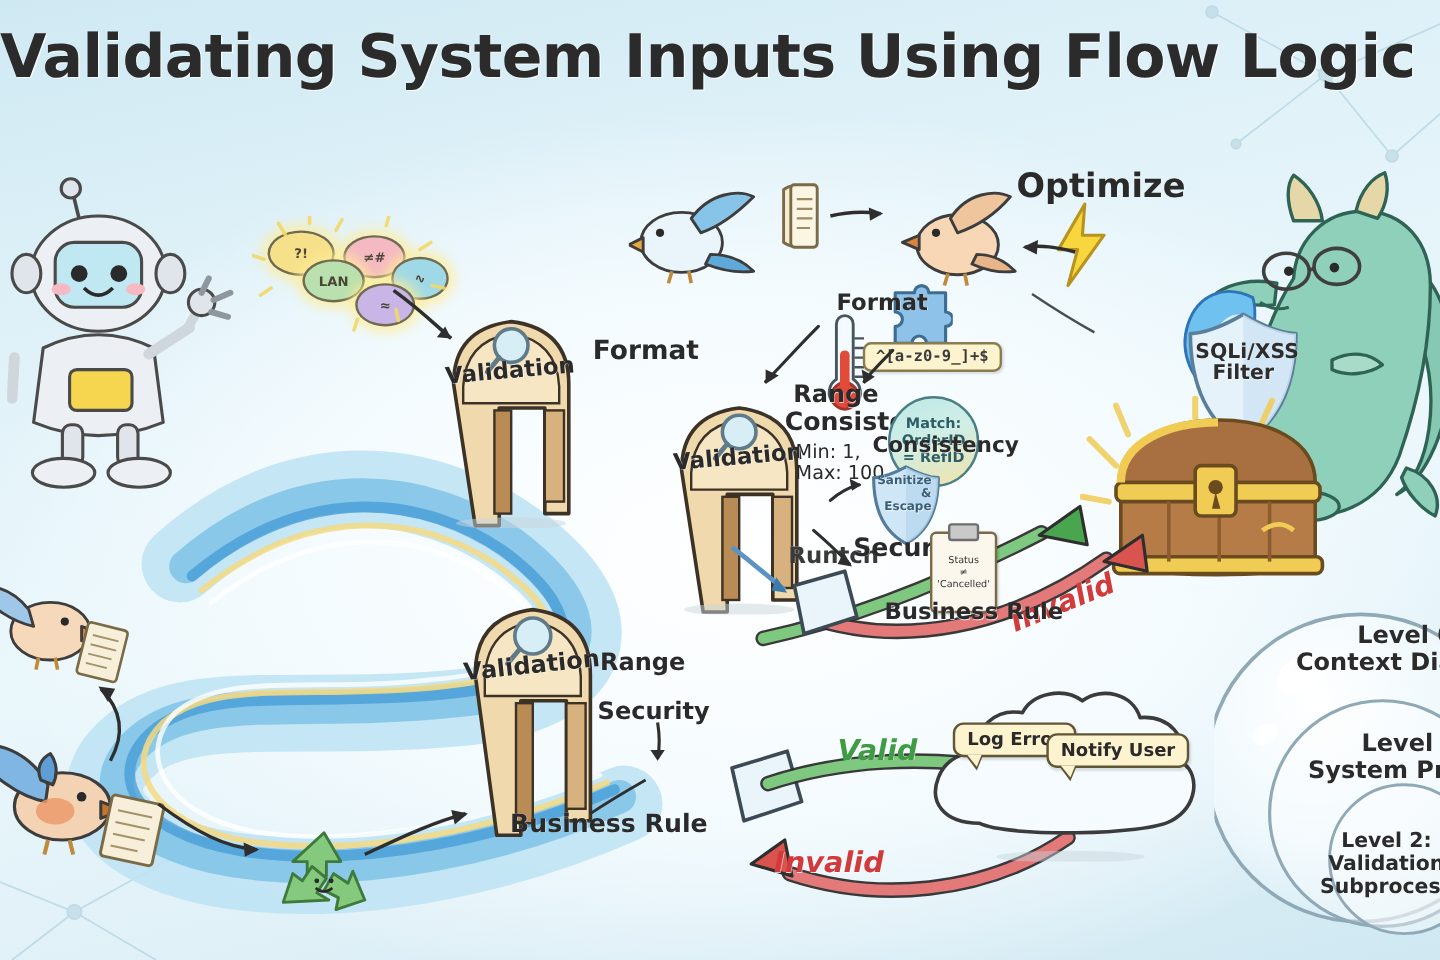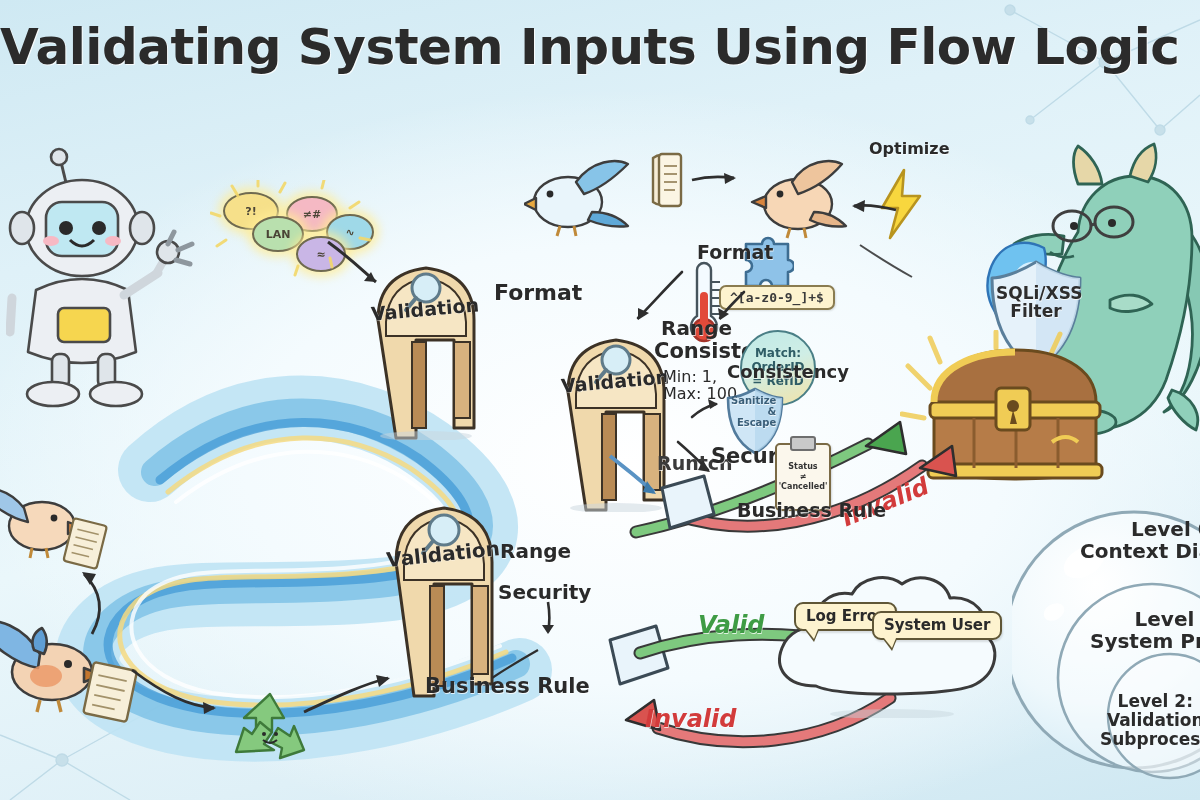--- a/index.html
+++ b/index.html
@@ -79,21 +79,21 @@
     border-top:12px solid #5f5636;width:0;height:0;
   }
   .lvl{
     position:absolute;text-align:center;font-weight:700;color:#2b2b2b;
     font-family:"DejaVu Sans", sans-serif;line-height:1.12;white-space:pre;
   }
   .clip{
     position:absolute;width:52px;height:64px;background:#fbf7ec;
     border:2px solid #7a6a45;border-radius:5px;
     display:flex;flex-direction:column;justify-content:center;
-    font-size:8px;font-weight:700;color:#333;line-height:1.25;text-align:center;
+    font-size:8px;font-weight:400;color:#333;line-height:1.25;text-align:center;
     box-shadow:1px 1px 2px rgba(0,0,0,.15);
   }
   .clip .clipbar{
     position:absolute;top:-9px;left:50%;transform:translateX(-50%);
     width:22px;height:11px;background:#c9c9c9;border:2px solid #6e6e6e;border-radius:3px;
   }
 </style>
 </head>
 <body>
 
@@ -317,21 +317,21 @@
     <g stroke="#3d3d3d" stroke-width="2.4" stroke-linejoin="round">
       <ellipse cx="58" cy="54" rx="34" ry="25" fill="#f7d7b6"></ellipse>
       <path d="M52,32 C66,10 90,8 102,14 C90,28 76,38 58,44 z" fill="#eec59d"></path>
       <circle cx="40" cy="44" r="3.4" fill="#2a2a2a" stroke="none"></circle>
       <path d="M26,46 l-14,6 l14,6 z" fill="#d9853e"></path>
       <path d="M74,62 C88,62 98,68 106,76 C92,78 78,74 70,70 z" fill="#e6b589"></path>
       <path d="M50,78 l-3,10 M64,78 l2,10" stroke="#c08a3a" stroke-width="3" fill="none"></path>
     </g>
   </svg>
 
-  <div class="hw" style="left:869px;top:140px;font-size:16px;">Optimize</div>
+  <div class="hw" style="left:847px;top:140px;font-size:28px;">Optimize</div>
   <svg style="position:absolute;left:872px;top:168px;width:60px;height:72px" viewBox="0 0 60 72">
     <path d="M32,2 L10,40 L26,40 L18,70 L48,28 L30,28 z" fill="#f8d73e" stroke="#b8941f" stroke-width="2.6" stroke-linejoin="round"></path>
   </svg>
   <svg style="position:absolute;left:828px;top:190px;width:70px;height:40px" viewBox="0 0 70 40">
     <path d="M68,20 C52,16 40,14 26,16" stroke="#2e2e2e" stroke-width="2.8" fill="none"></path>
     <path d="M24,16 l13,-6 l-1,12 z" fill="#2e2e2e"></path>
   </svg>
   <svg style="position:absolute;left:858px;top:205px;width:80px;height:80px" viewBox="0 0 80 80">
     <path d="M2,40 C20,52 36,62 54,72" stroke="#2e2e2e" stroke-width="2" fill="none" opacity=".85"></path>
   </svg>
@@ -431,21 +431,21 @@
     <path d="M60,50 l-34,-10 l28,-20 z" fill="#d9534f" stroke="#2e2e2e" stroke-width="2.6" stroke-linejoin="round"></path>
   </svg>
   <div class="hw invalid-lbl" style="left:645px;top:707px;">Invalid</div>
 
   <svg style="position:absolute;left:768px;top:568px;width:240px;height:150px" viewBox="0 0 240 150">
     <path d="M48,118 C18,118 6,100 14,80 C20,64 36,58 46,60 C44,38 62,22 84,26 C92,10 118,4 134,16
              C150,4 176,10 182,30 C206,28 222,46 218,68 C232,78 230,104 208,116 C188,128 72,130 48,118 z" fill="#f5fbfe" stroke="#3b3b3b" stroke-width="3" stroke-linejoin="round"></path>
     <ellipse cx="124" cy="146" rx="62" ry="5" fill="#c5d4dc" opacity=".45"></ellipse>
   </svg>
   <div class="chip" style="left:794px;top:602px;">Log Error</div>
-  <div class="chip" style="left:872px;top:611px;">System User</div>
+  <div class="chip" style="left:872px;top:611px;">Notify User</div>
 
   <svg style="position:absolute;left:1012px;top:490px;width:230px;height:300px" viewBox="0 0 230 300">
     <defs>
       <radialGradient id="bub" cx="35%" cy="28%" r="75%">
         <stop offset="0%" stop-color="#ffffff"></stop>
           <stop offset="62%" stop-color="#eef8fc"></stop>
         <stop offset="100%" stop-color="#d6ecf6"></stop>
       </radialGradient>
     </defs>
     <circle cx="122" cy="150" r="128" fill="url(#bub)" stroke="#8fa9b6" stroke-width="3"></circle>

